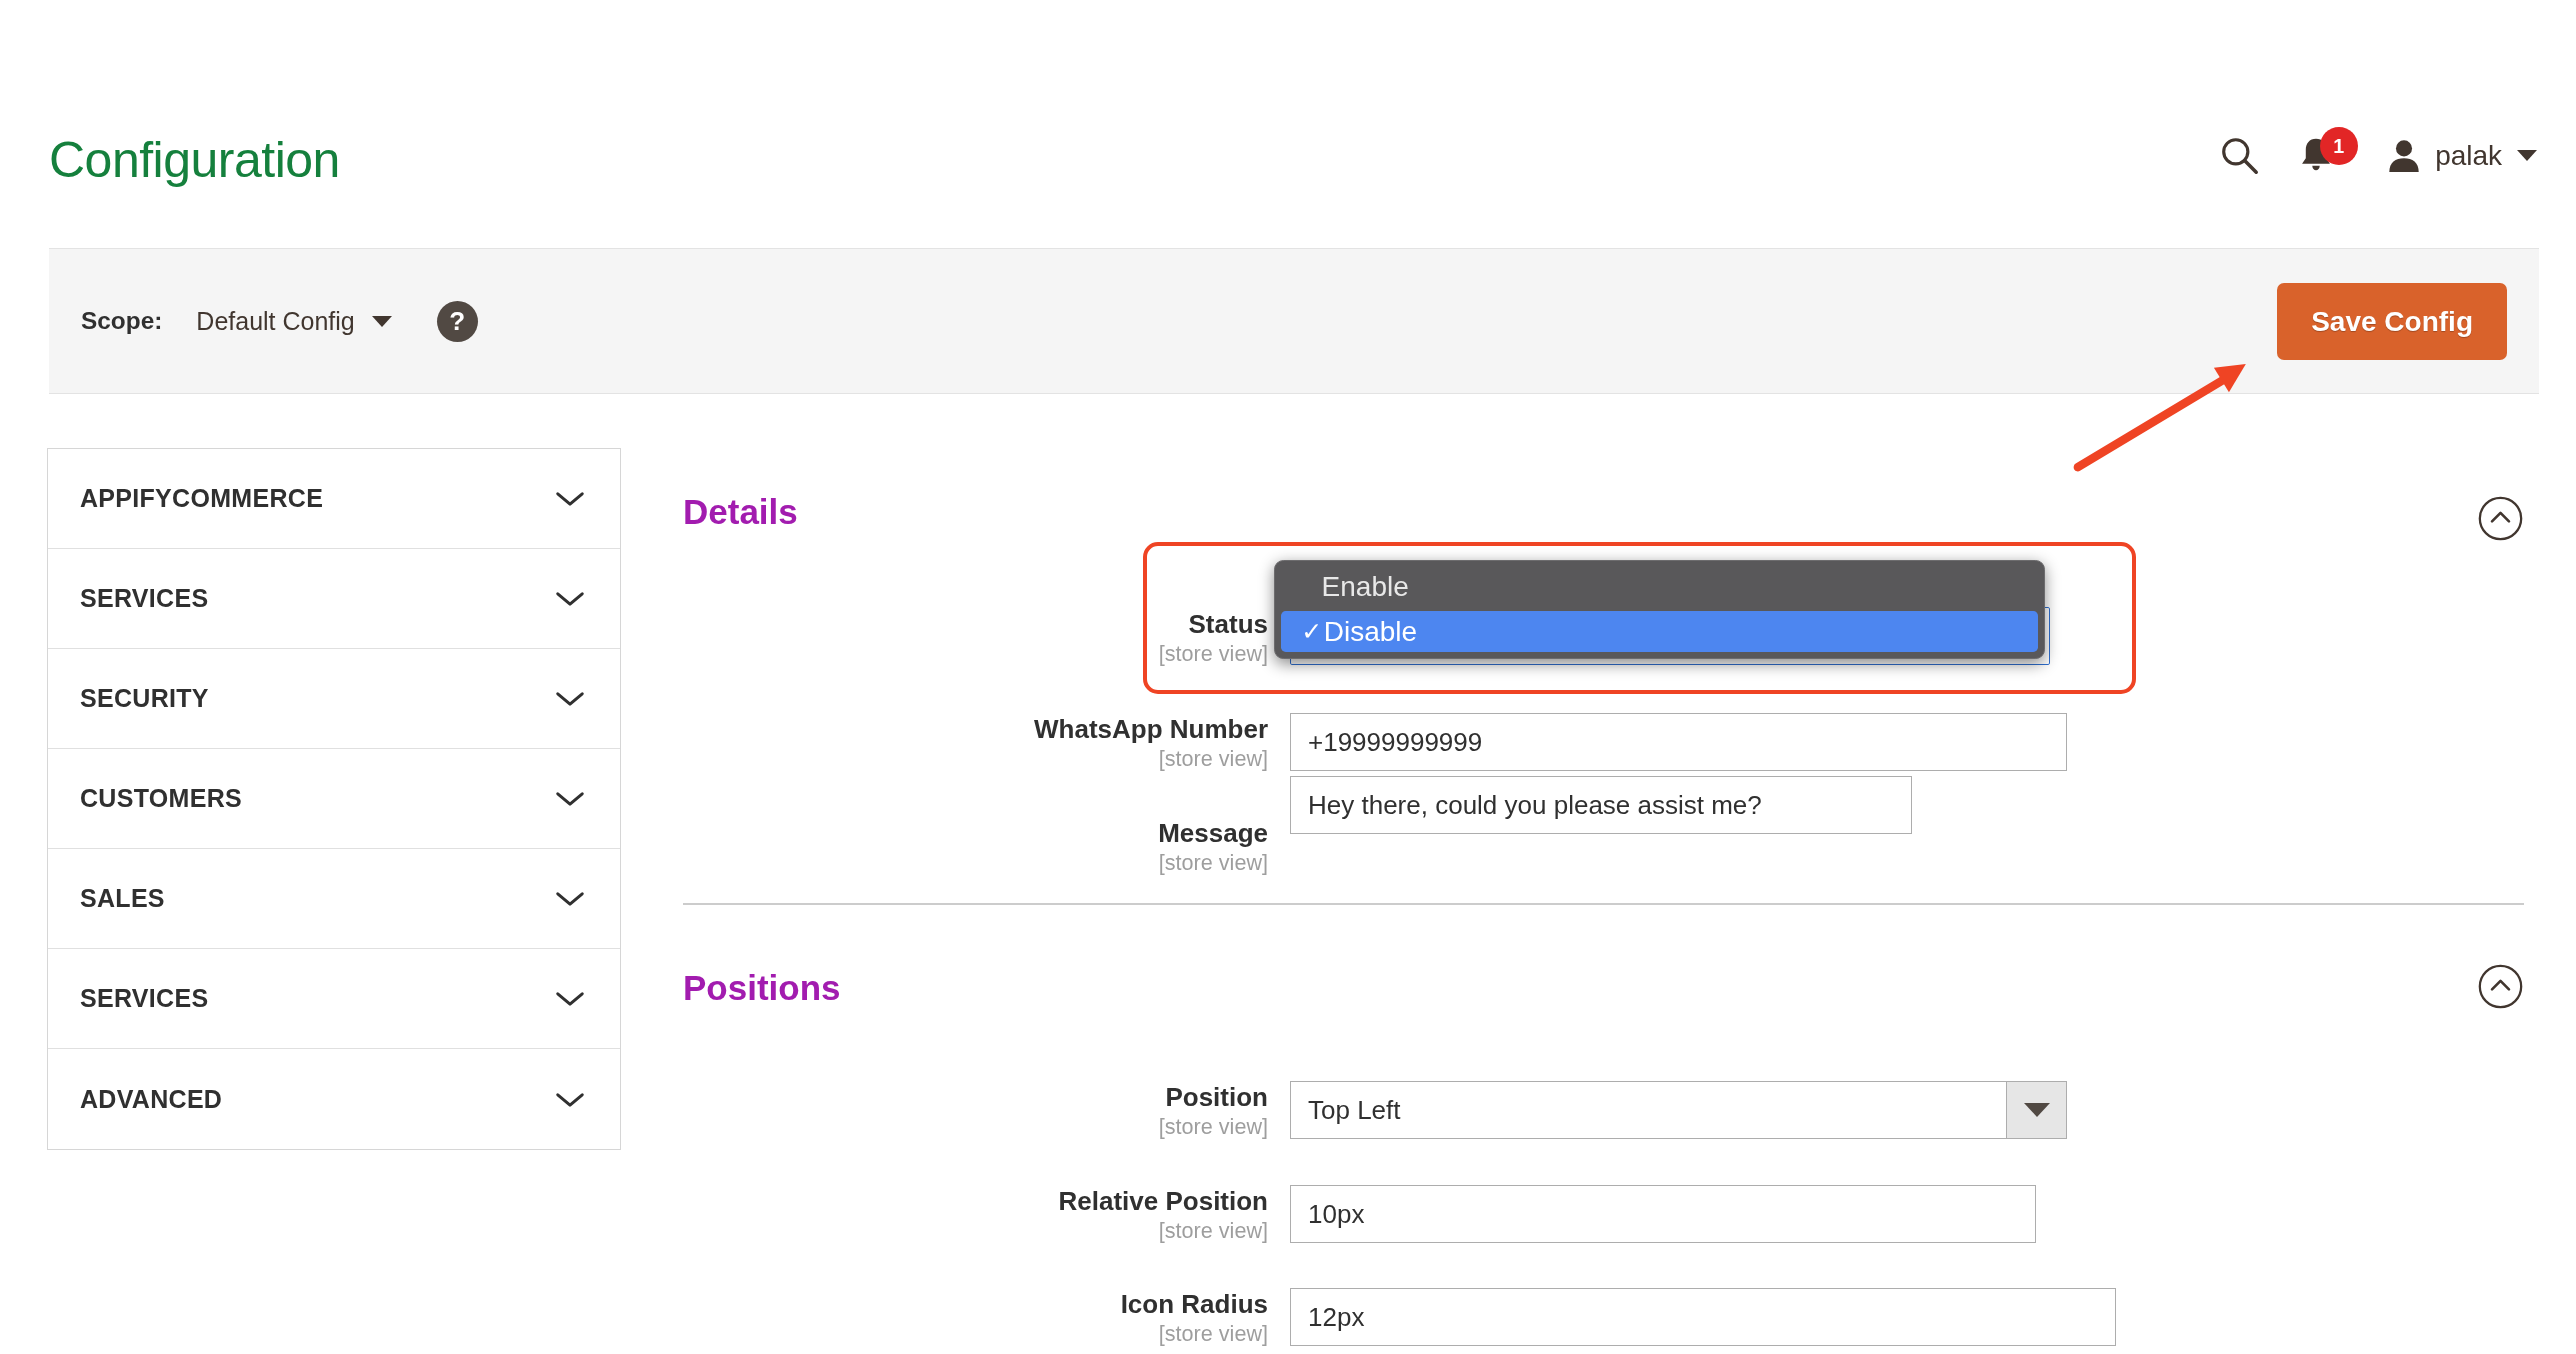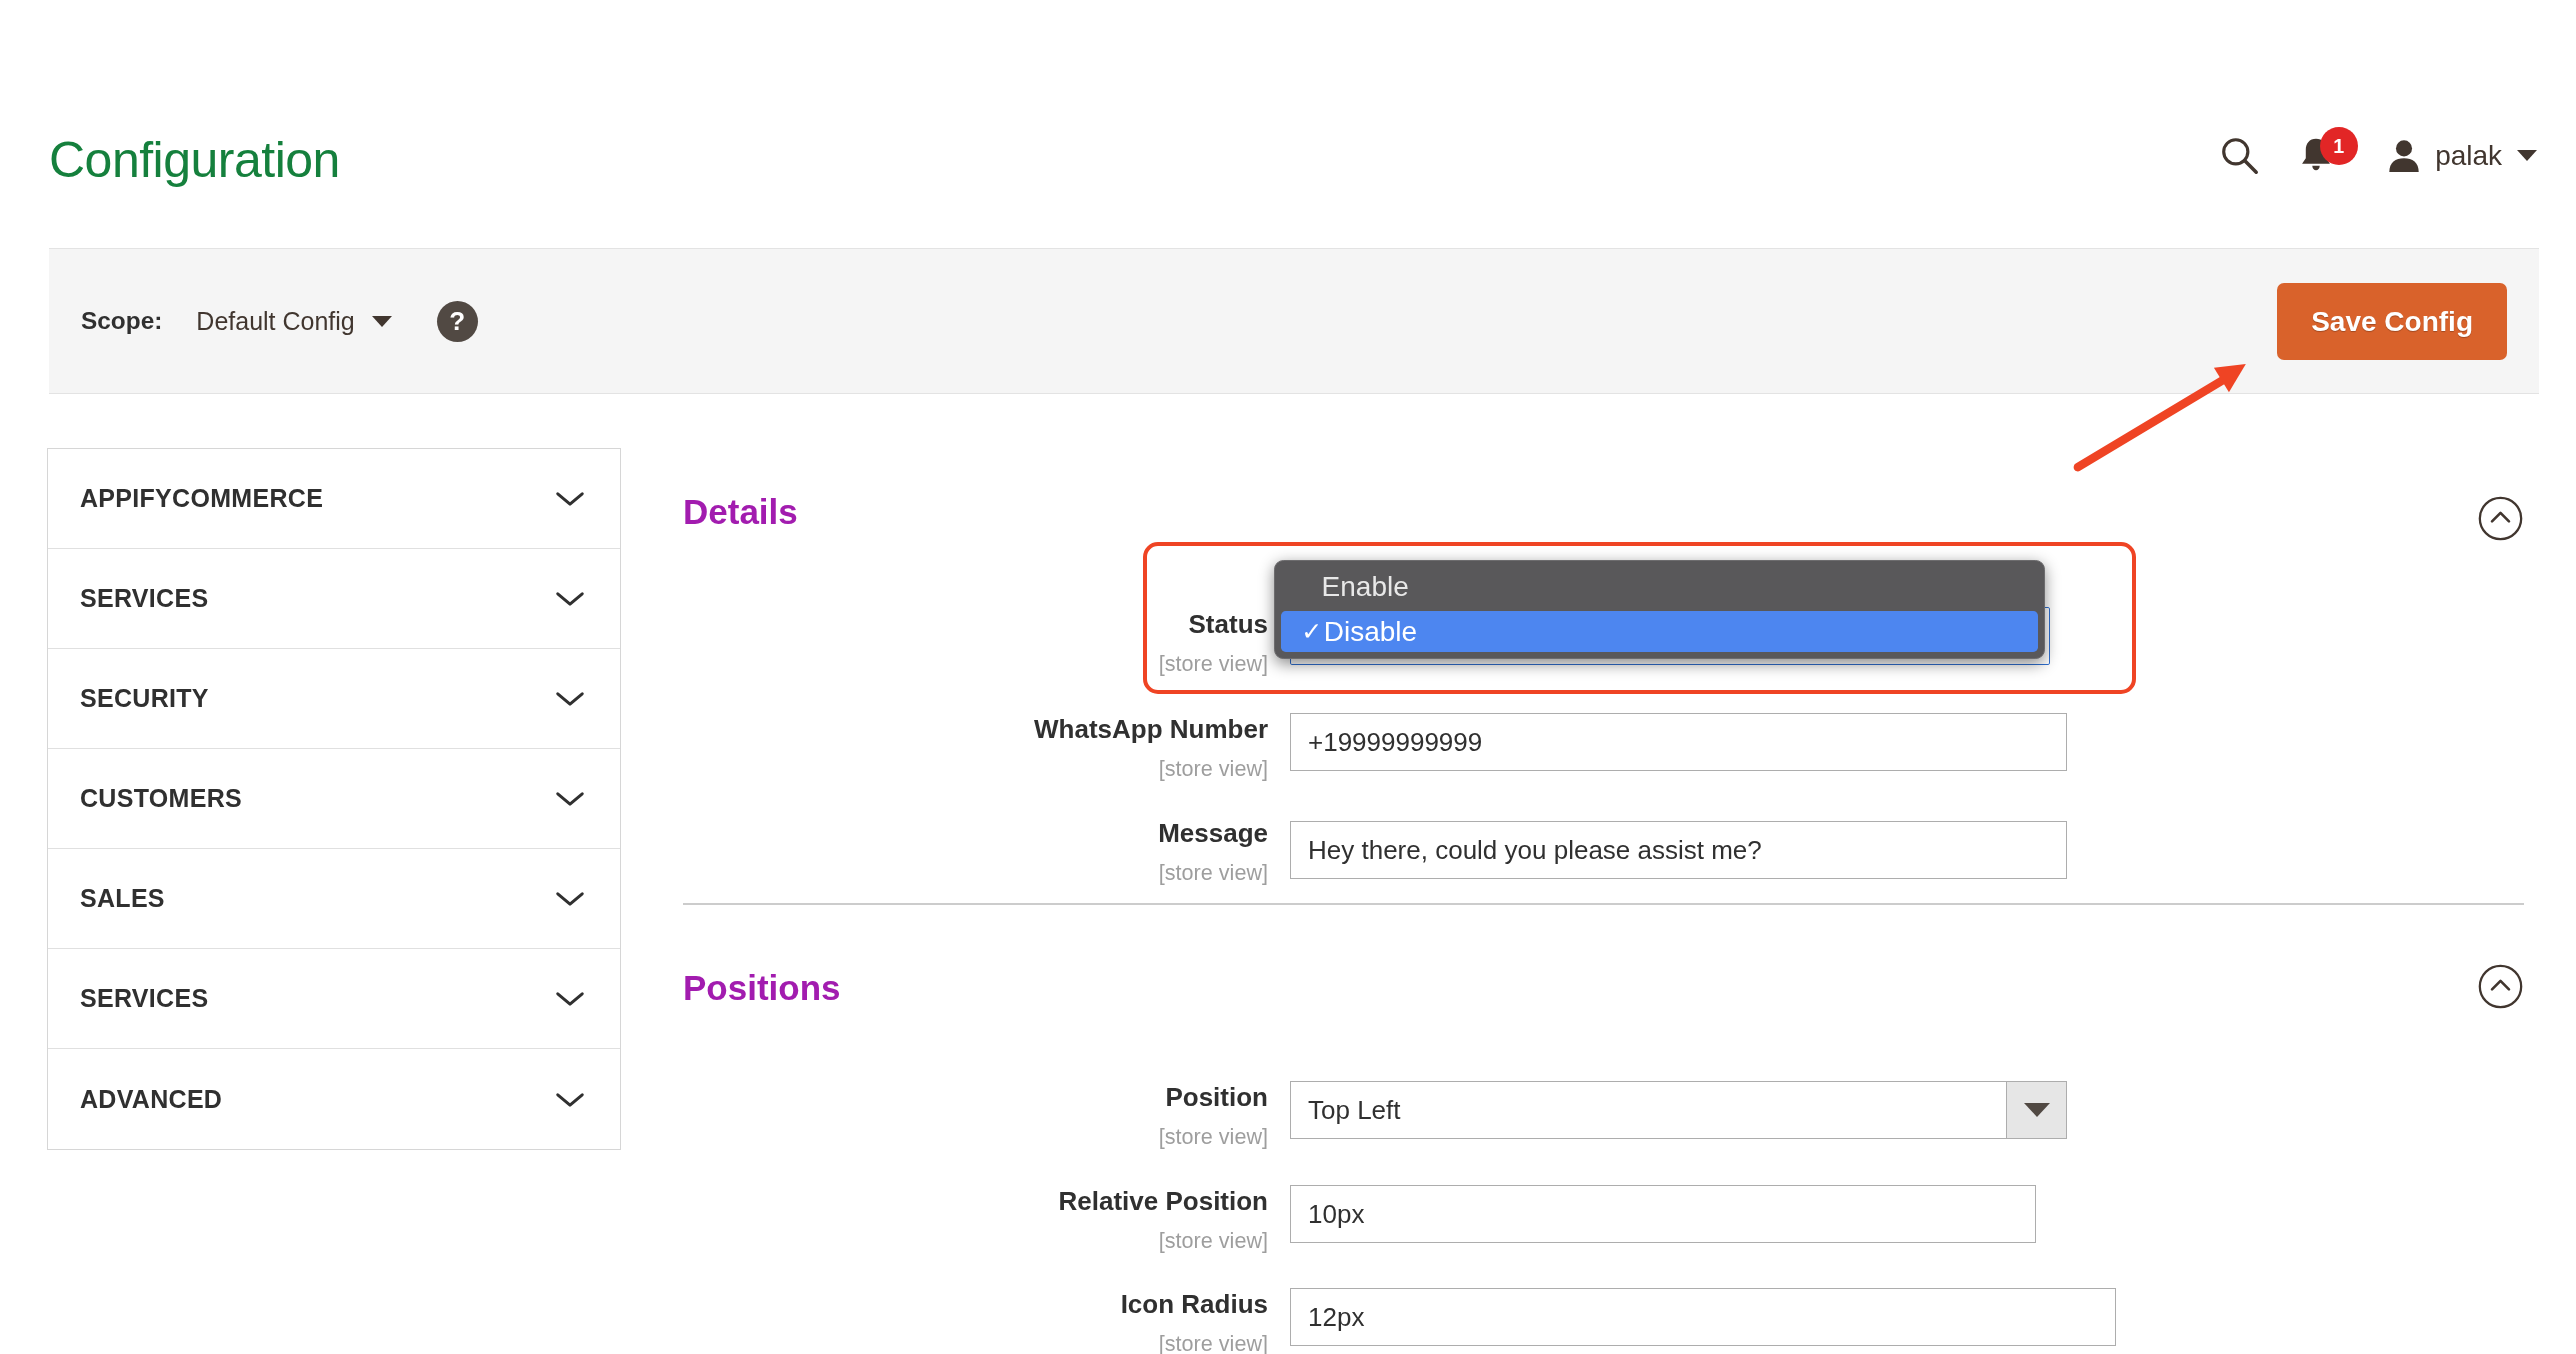--- a/index.html
+++ b/index.html
@@ -190,21 +190,21 @@
     font-size: 26px;
     font-weight: 700;
     color: #303030;
     line-height: 1.15;
   }
   .field-label .scope {
     display: block;
     font-size: 21.6px;
     color: #9e9e9e;
     line-height: 1.2;
-    margin-top: 11px;
+    margin-top: 1px;
   }
   .text-input {
     position: absolute;
     height: 58px;
     border: 0.9px solid #adadad;
     background: #ffffff;
     font-size: 26px;
     color: #303030;
     padding: 0 17px;
     font-family: "Liberation Sans", sans-serif;
@@ -409,21 +409,21 @@
     <div class="field-label" style="left:994px; top:715px; width:274px;">
       <span class="lbl">WhatsApp Number</span>
       <span class="scope">[store view]</span>
     </div>
     <input class="text-input" style="left: 1290px; top: 713px; width: 777px;" type="text" value="+19999999999">
 
     <div class="field-label" style="left:994px; top:819px; width:274px;">
       <span class="lbl">Message</span>
       <span class="scope">[store view]</span>
     </div>
-    <input class="text-input" style="left: 1290px; top: 821px; width: 777px;" type="text" value="Hey there, could you please assist me?">
+    <input class="text-input" style="left: 1290px; top: 776px; width: 622px;" type="text" value="Hey there, could you please assist me?">
 
     <div class="divider" style="top:903px;"></div>
 
     <div class="section-title" style="left:683px; top:968px;">Positions</div>
     <svg class="section-toggle" style="left:2477px; top:963px;" viewBox="0 0 50 50">
       <circle cx="25" cy="25" r="22" fill="none" stroke="#41362f" stroke-width="2.4"></circle>
       <polyline points="16,28 25,19 34,28" fill="none" stroke="#41362f" stroke-width="2.8" stroke-linecap="round" stroke-linejoin="round"></polyline>
     </svg>
 
     <div class="field-label" style="left:994px; top:1083px; width:274px;">

